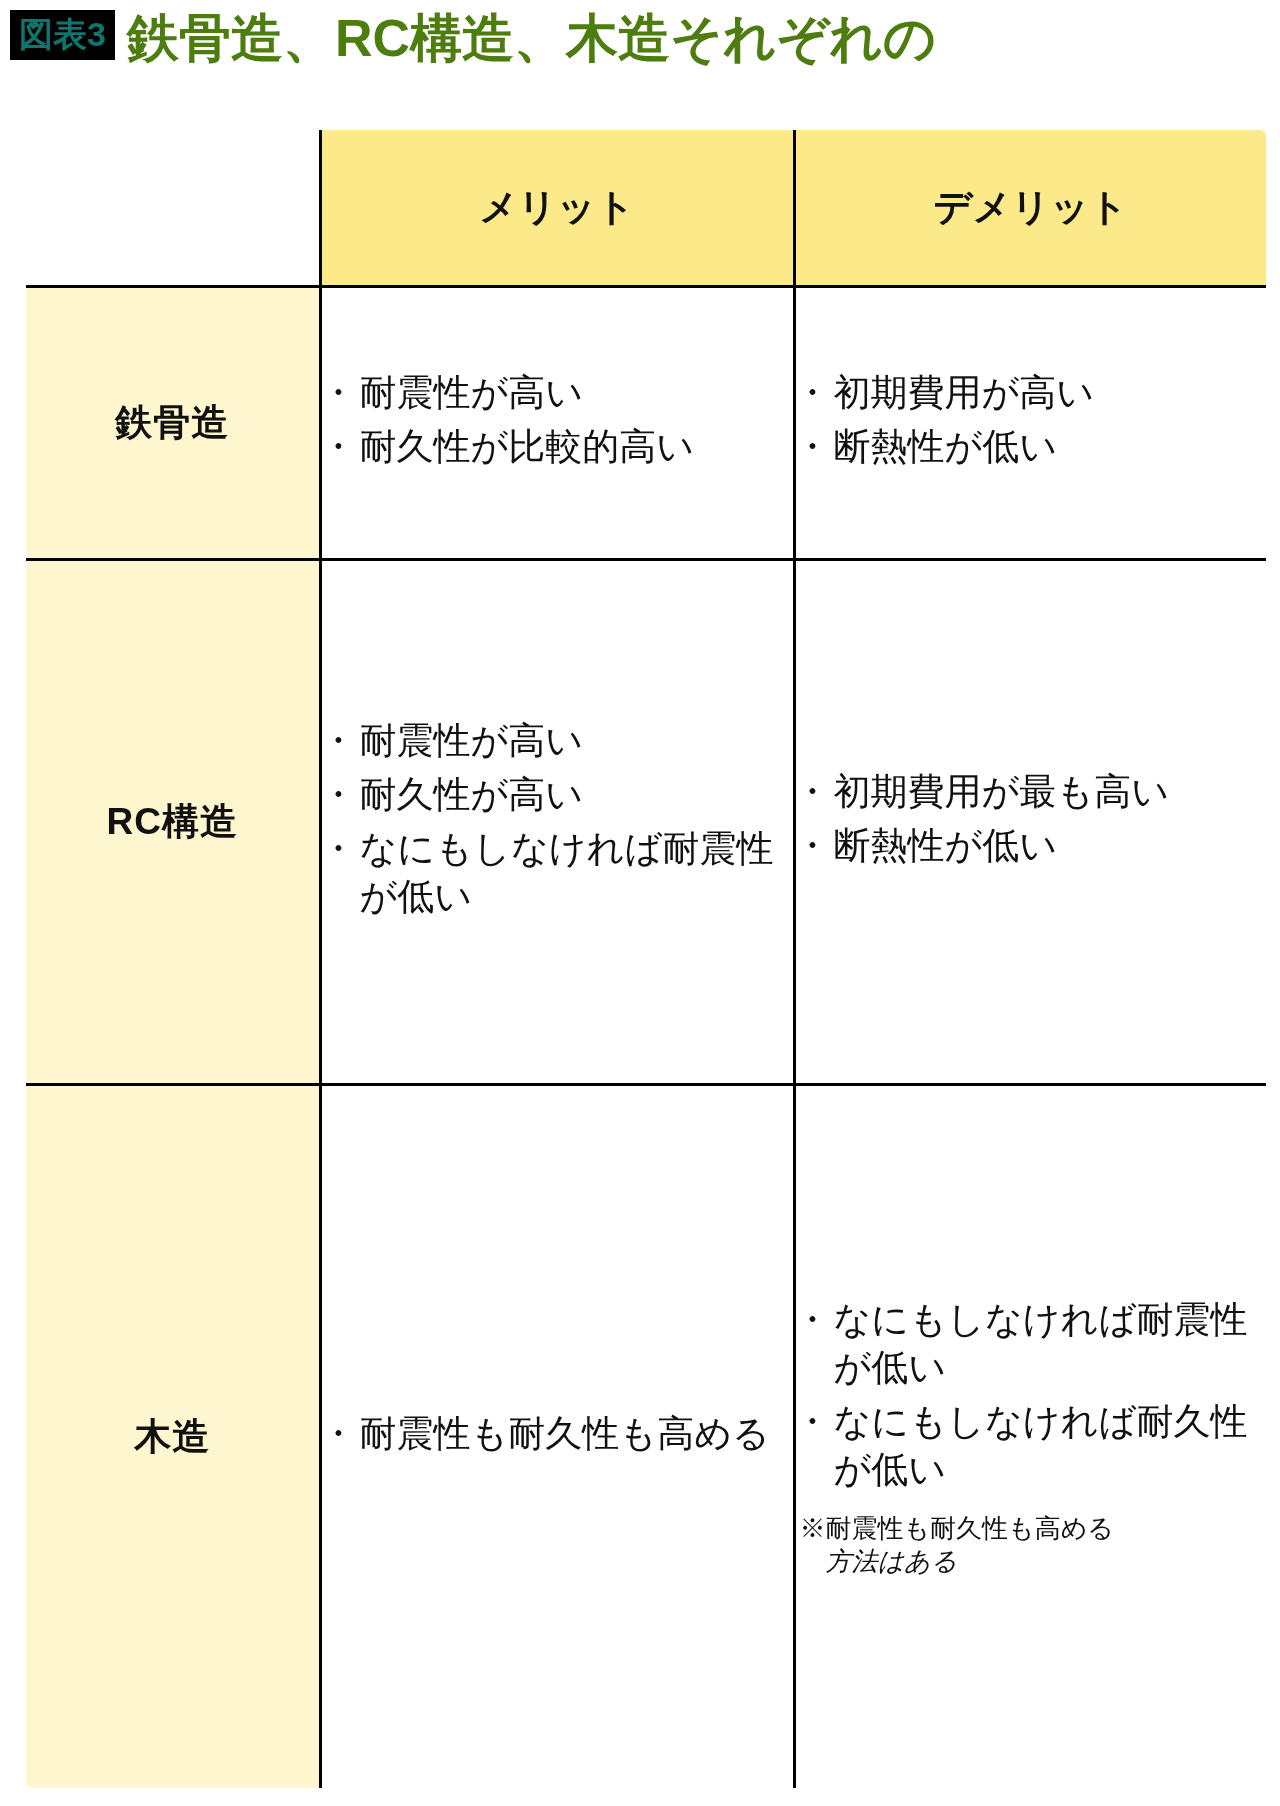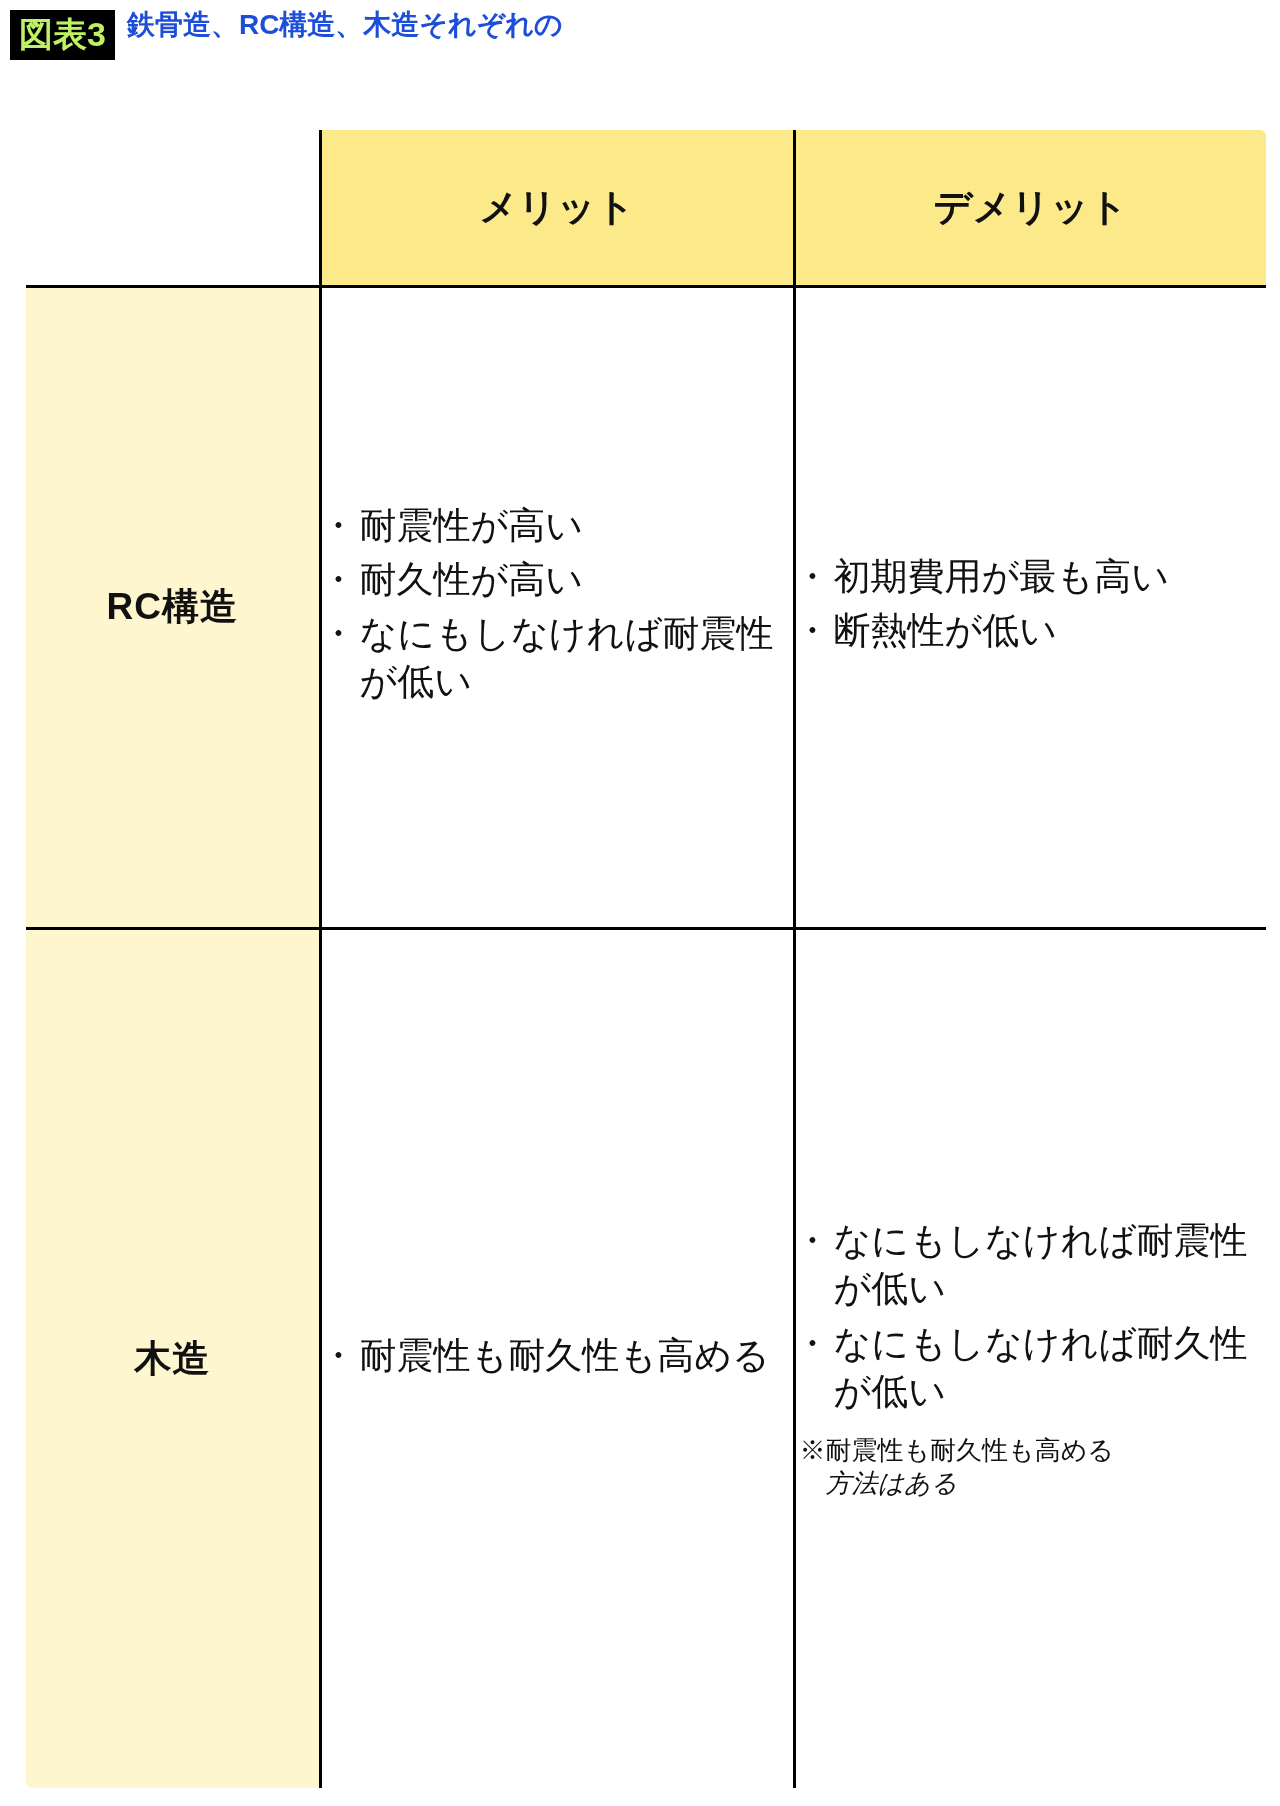--- a/index.html
+++ b/index.html
@@ -32,36 +32,36 @@
     display: block;
   }
   .title-line {
     display: flex;
     align-items: flex-start;
     gap: 12px;
   }
   .fig-badge {
     display: inline-block;
     background: #000000;
-    color: #bef264;
+    color: #0f766e;
     font-weight: bold;
     font-size: 34px;
     line-height: 1;
     padding: 7px 9px 9px 9px;
     letter-spacing: 0px;
     white-space: nowrap;
     flex: 0 0 auto;
     margin-top: 2px;
   }
   .title-text {
-    font-size: 28px;
+    font-size: 52px;
     font-weight: bold;
     line-height: 1.18;
     letter-spacing: 0px;
-    color: #1d4ed8;
+    color: #4d7c0f;
     flex: 1 1 auto;
   }
   .title-text .l2 {
     display: block;
     padding-left: 16px;
   }
 
   
   .table-wrap {
     position: absolute;
@@ -173,20 +173,35 @@
       </colgroup>
       <thead>
         <tr>
           <th class="corner"></th>
           <th>メリット</th>
           <th>デメリット</th>
         </tr>
       </thead>
       <tbody>
 
+        <tr>
+          <td class="rowlabel">鉄骨造</td>
+          <td class="cell">
+            <ul class="bullets">
+              <li>耐震性が高い</li>
+              <li>耐久性が比較的高い</li>
+            </ul>
+          </td>
+          <td class="cell">
+            <ul class="bullets">
+              <li>初期費用が高い</li>
+              <li>断熱性が低い</li>
+            </ul>
+          </td>
+        </tr>
 
         <tr>
           <td class="rowlabel">RC構造</td>
           <td class="cell">
             <ul class="bullets">
               <li>耐震性が高い</li>
               <li>耐久性が高い</li>
               <li>なにもしなければ耐震性が低い</li>
             </ul>
           </td>

